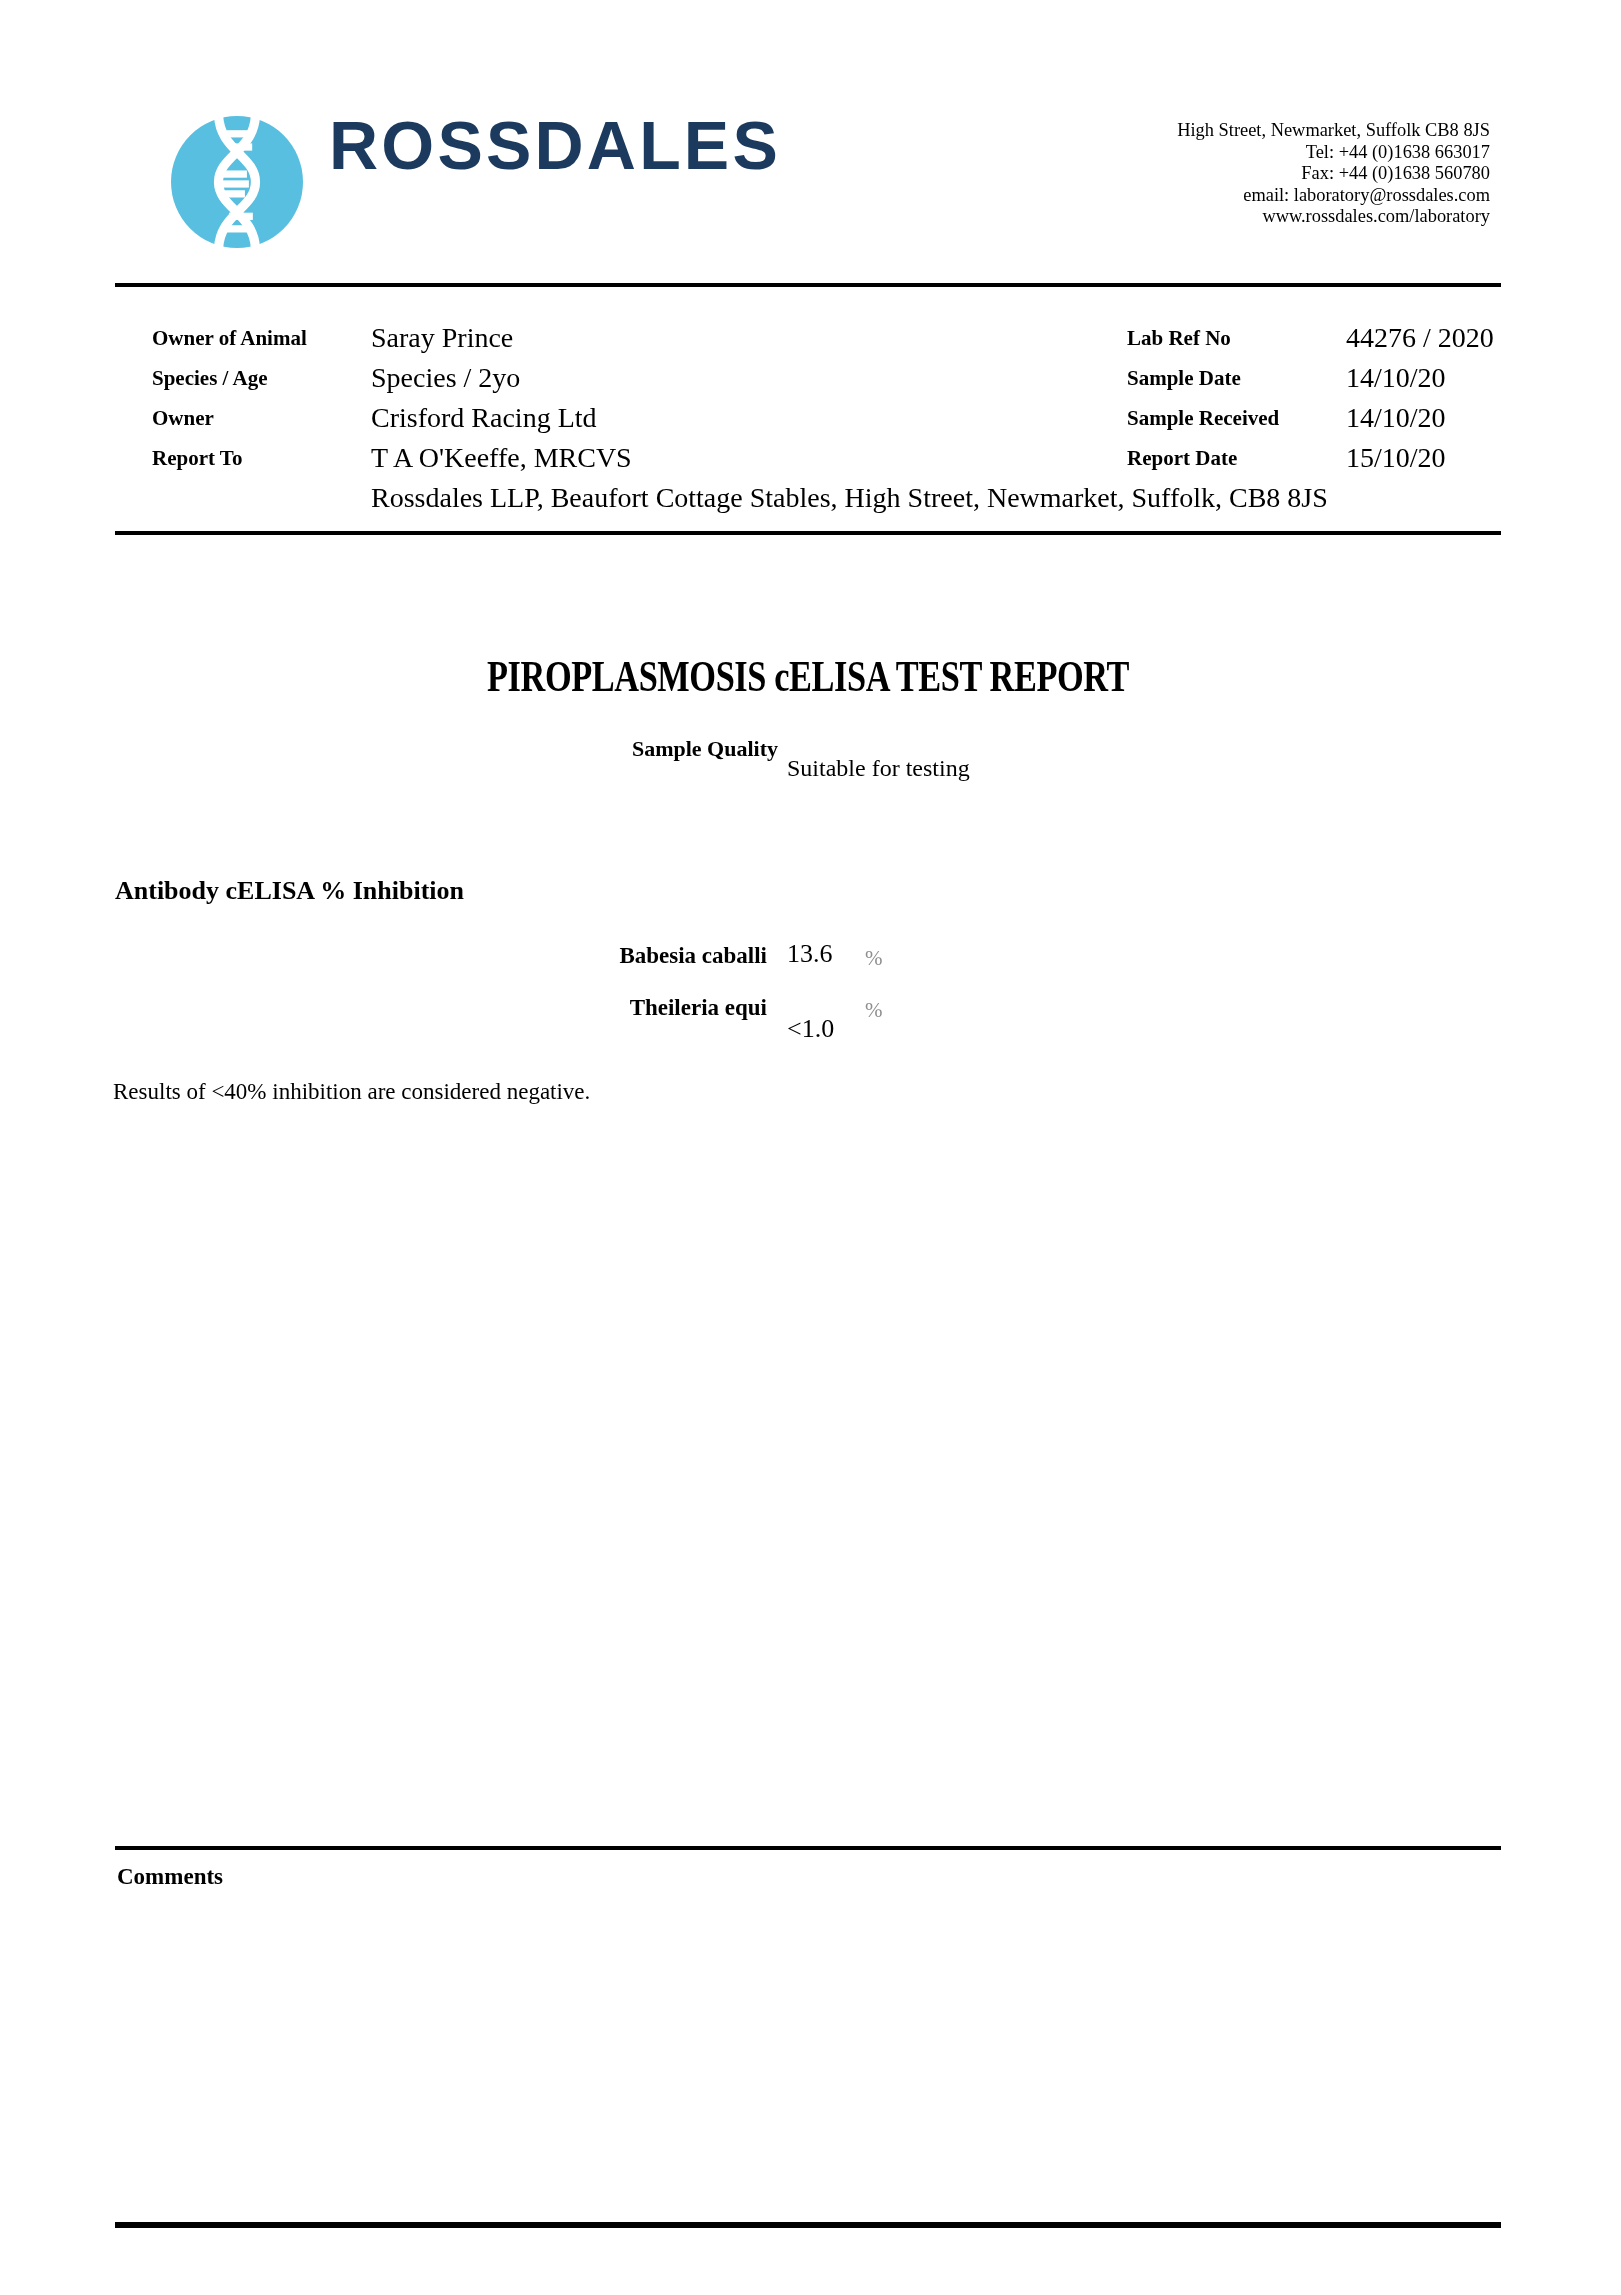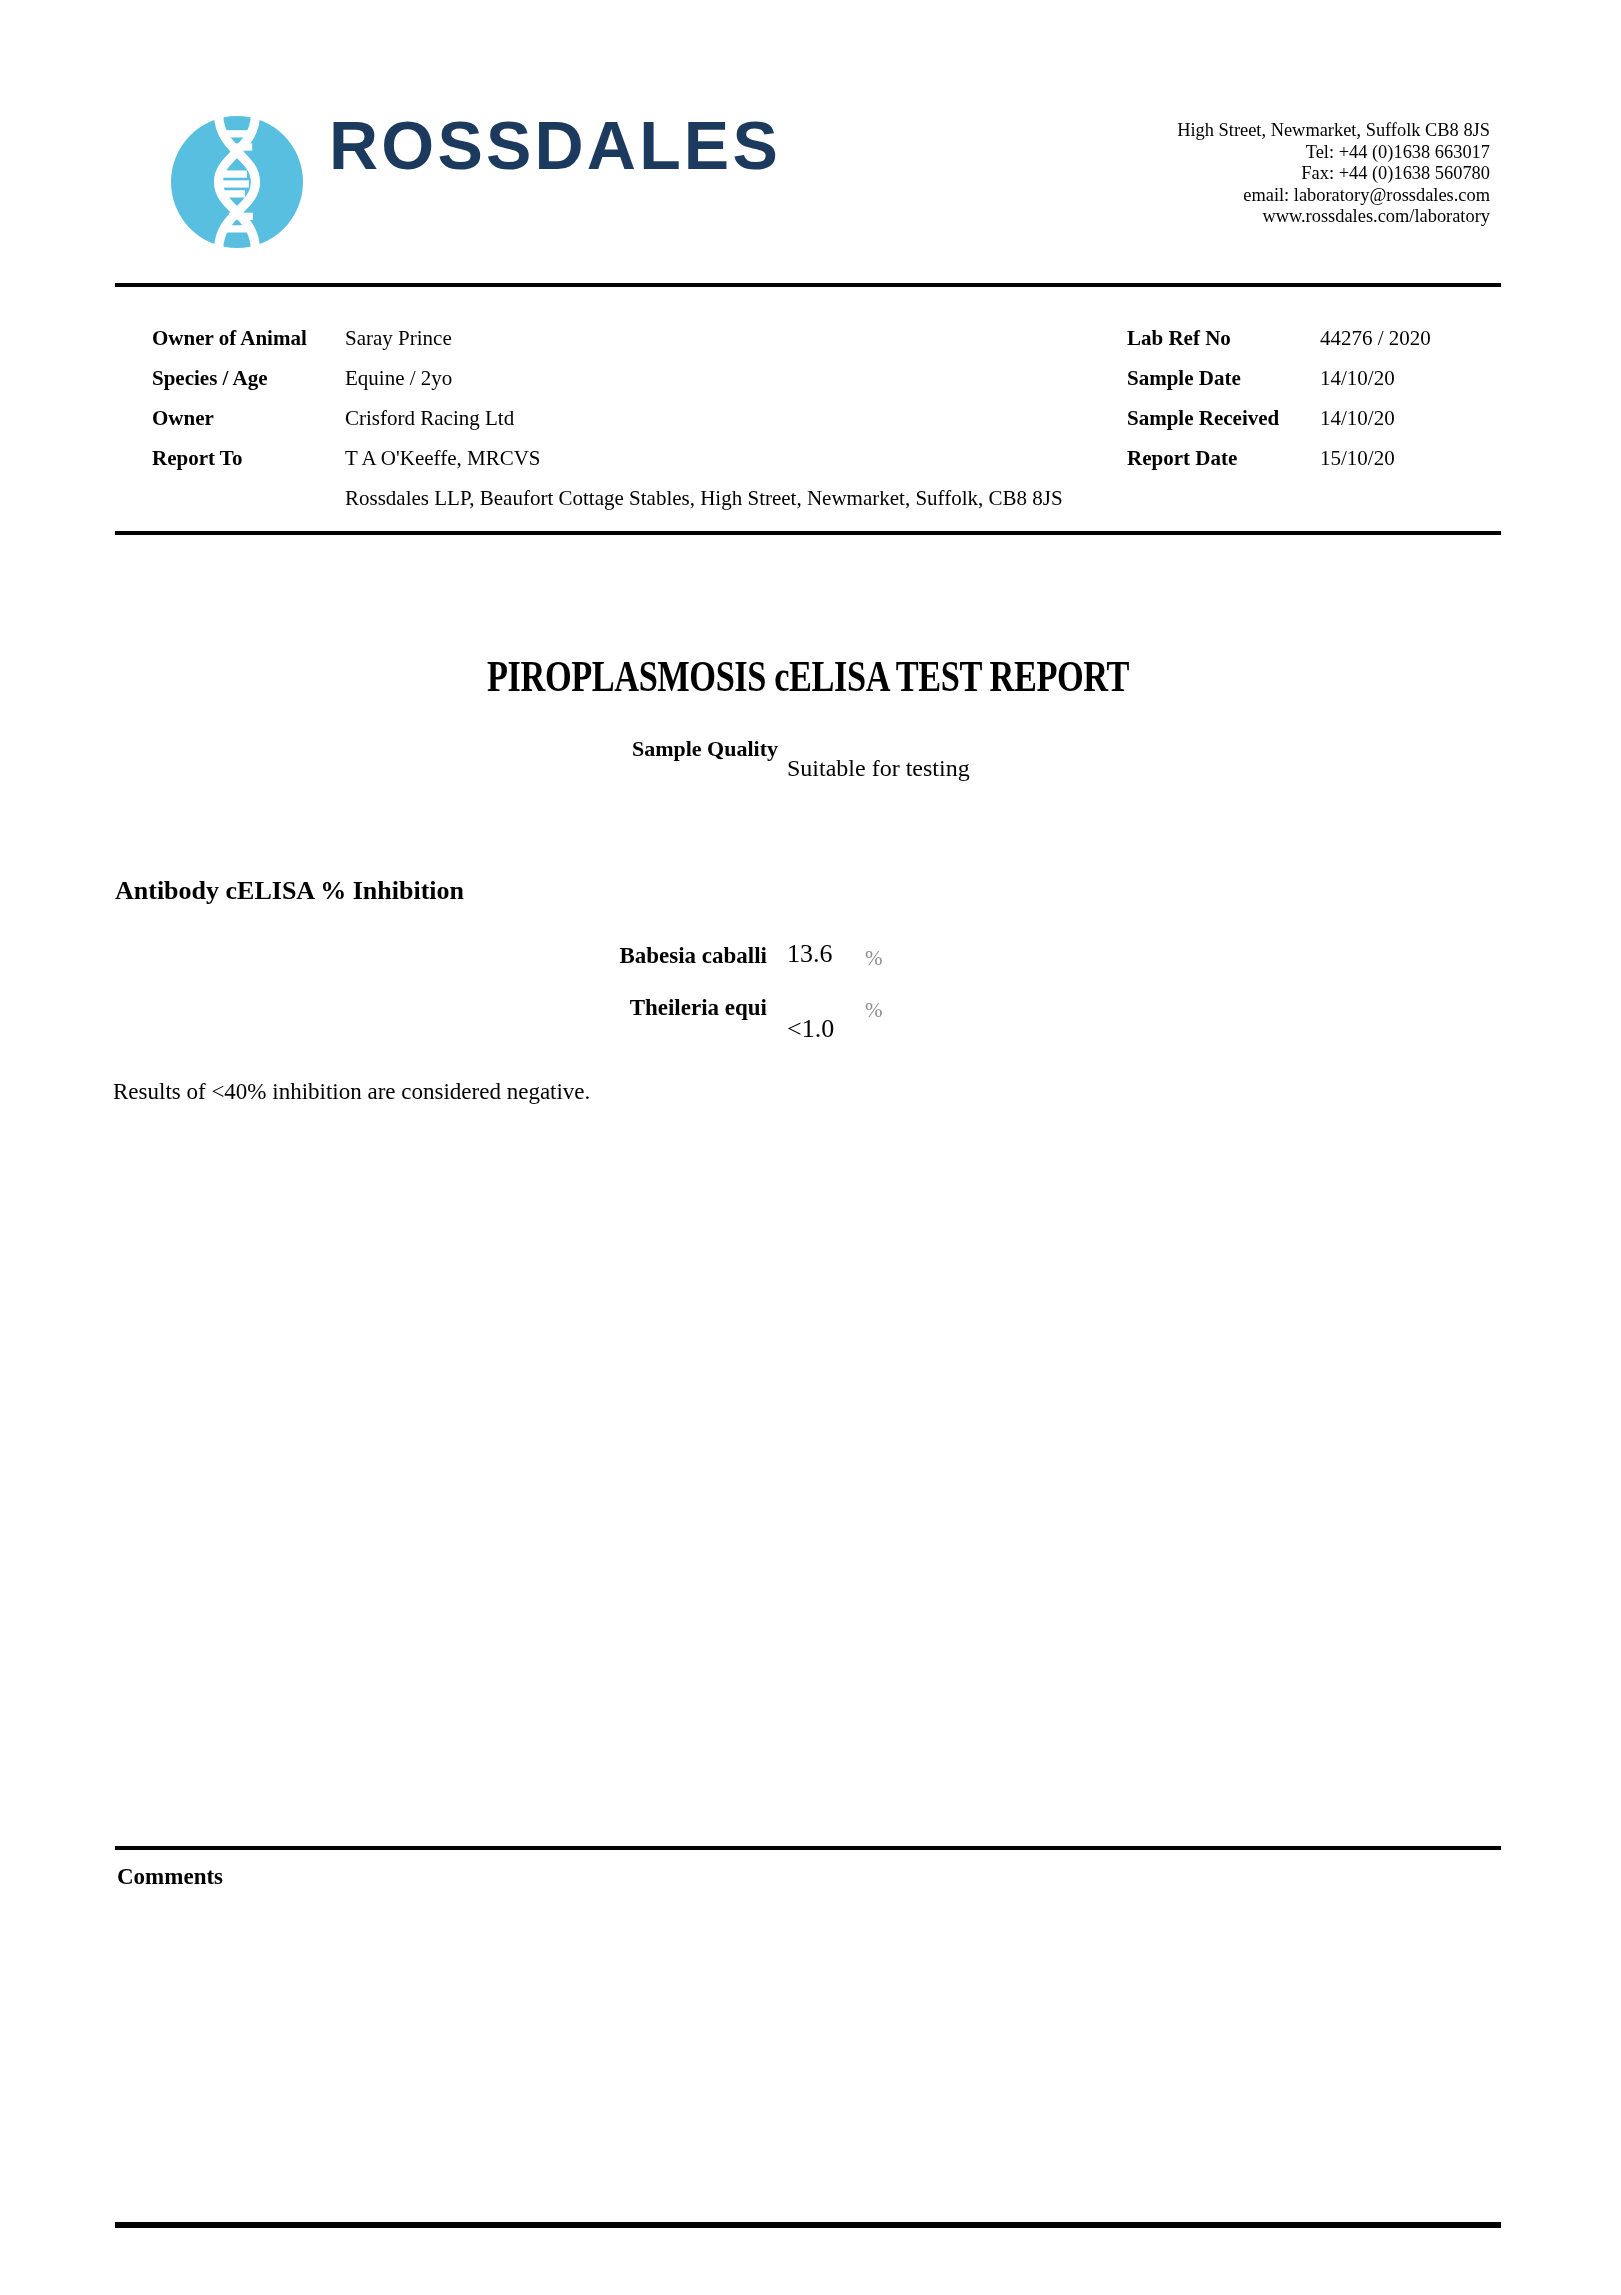--- a/index.html
+++ b/index.html
@@ -41,21 +41,21 @@
 
   
   .rule{left:115px;width:1386px;background:#000;}
   .rule-1{top:283px;height:3.7px;}
   .rule-2{top:531px;height:3.7px;}
   .rule-comments{top:1846px;height:3.7px;}
   .rule-bottom{top:2222px;height:6px;}
 
   
   .info-label{font-weight:bold;font-size:21px;line-height:26px;white-space:nowrap;}
-  .info-value{font-size:21px;line-height:26px;white-space:nowrap;}
+  .info-value{font-size:28px;line-height:26px;white-space:nowrap;margin-left:26px;}
   .col-l-label{left:152px;}
   .col-l-value{left:345px;}
   .col-r-label{left:1127px;}
   .col-r-value{left:1320px;}
   .row-1{top:325px;}
   .row-2{top:365px;}
   .row-3{top:405px;}
   .row-4{top:445px;}
   .row-5{top:485px;}
 
@@ -122,21 +122,21 @@
     <div>email: laboratory@rossdales.com</div>
     <div>www.rossdales.com/laboratory</div>
   </div>
 
   <div class="abs rule rule-1"></div>
 
   <div class="abs info-label col-l-label row-1">Owner of Animal</div>
   <div class="abs info-value col-l-value row-1">Saray Prince</div>
 
   <div class="abs info-label col-l-label row-2">Species / Age</div>
-  <div class="abs info-value col-l-value row-2">Equine / 2yo</div>
+  <div class="abs info-value col-l-value row-2">Species / 2yo</div>
 
   <div class="abs info-label col-l-label row-3">Owner</div>
   <div class="abs info-value col-l-value row-3">Crisford Racing Ltd</div>
 
   <div class="abs info-label col-l-label row-4">Report To</div>
   <div class="abs info-value col-l-value row-4">T A O'Keeffe, MRCVS</div>
 
   <div class="abs info-value col-l-value row-5">Rossdales LLP, Beaufort Cottage Stables, High Street, Newmarket, Suffolk, CB8 8JS</div>
 
   <div class="abs info-label col-r-label row-1">Lab Ref No</div>

